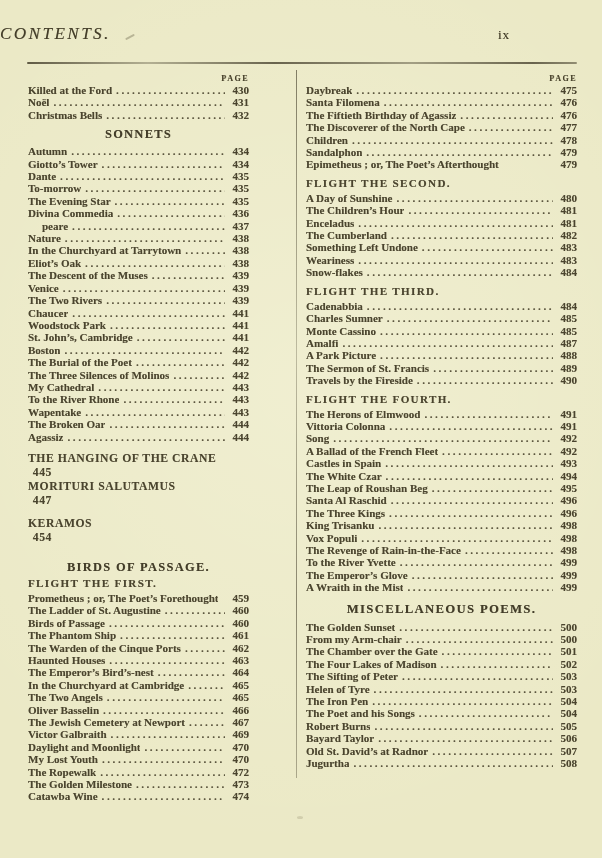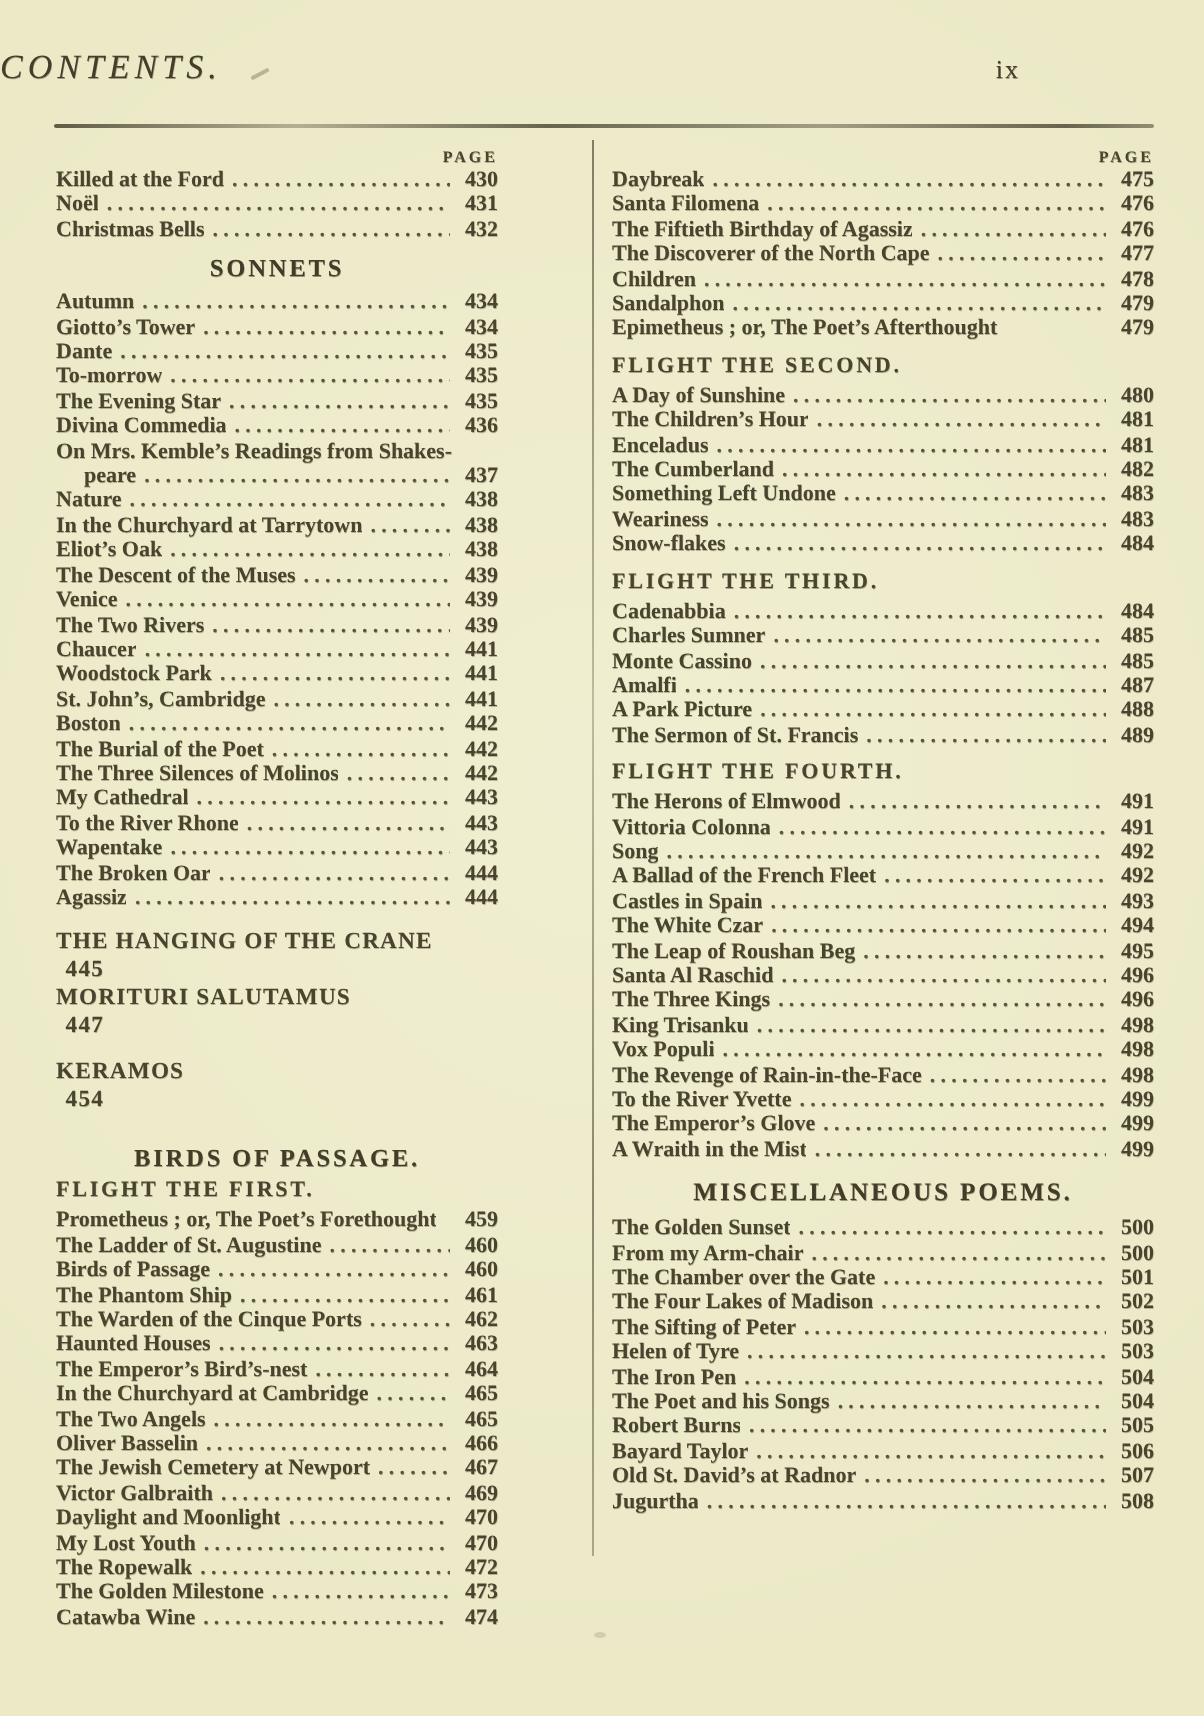--- a/index.html
+++ b/index.html
@@ -117,23 +117,20 @@
     <div class="row">
       <span class="lbl">The Evening Star</span>
       <span class="dots"></span>
       <span class="pg">435</span>
     </div>
     <div class="row">
       <span class="lbl">Divina Commedia</span>
       <span class="dots"></span>
       <span class="pg">436</span>
     </div>
-    <div class="row">
-      <span class="lbl">On Mrs. Kemble’s Readings from Shakes-</span>
-    </div>
     <div class="row indent">
       <span class="lbl">peare</span>
       <span class="dots"></span>
       <span class="pg">437</span>
     </div>
     <div class="row">
       <span class="lbl">Nature</span>
       <span class="dots"></span>
       <span class="pg">438</span>
     </div>
@@ -421,20 +418,25 @@
     <div class="row">
       <span class="lbl">A Park Picture</span>
       <span class="dots"></span>
       <span class="pg">488</span>
     </div>
     <div class="row">
       <span class="lbl">The Sermon of St. Francis</span>
       <span class="dots"></span>
       <span class="pg">489</span>
     </div>
+    <div class="row">
+      <span class="lbl">Travels by the Fireside</span>
+      <span class="dots"></span>
+      <span class="pg">490</span>
+    </div>
     <div class="subheading">FLIGHT THE FOURTH.</div>
     <div class="row">
       <span class="lbl">The Herons of Elmwood</span>
       <span class="dots"></span>
       <span class="pg">491</span>
     </div>
     <div class="row">
       <span class="lbl">Vittoria Colonna</span>
       <span class="dots"></span>
       <span class="pg">491</span>

